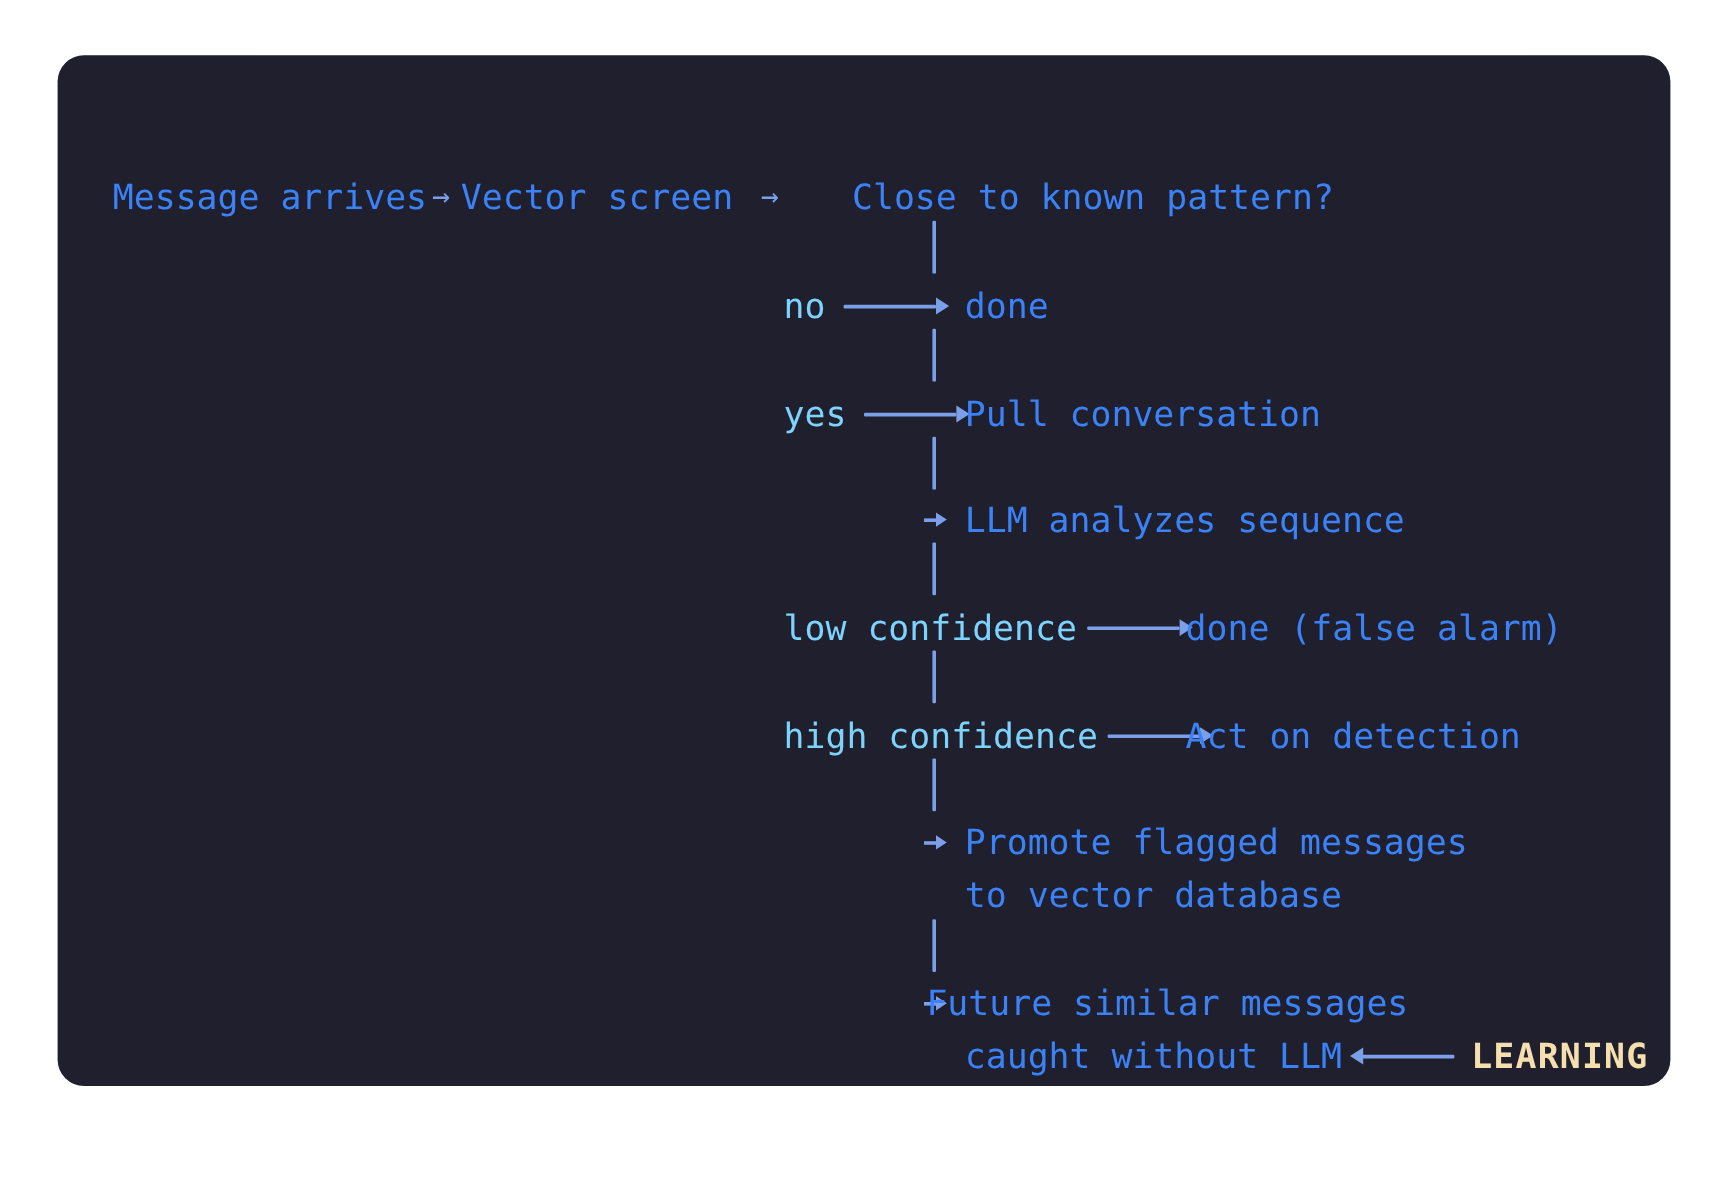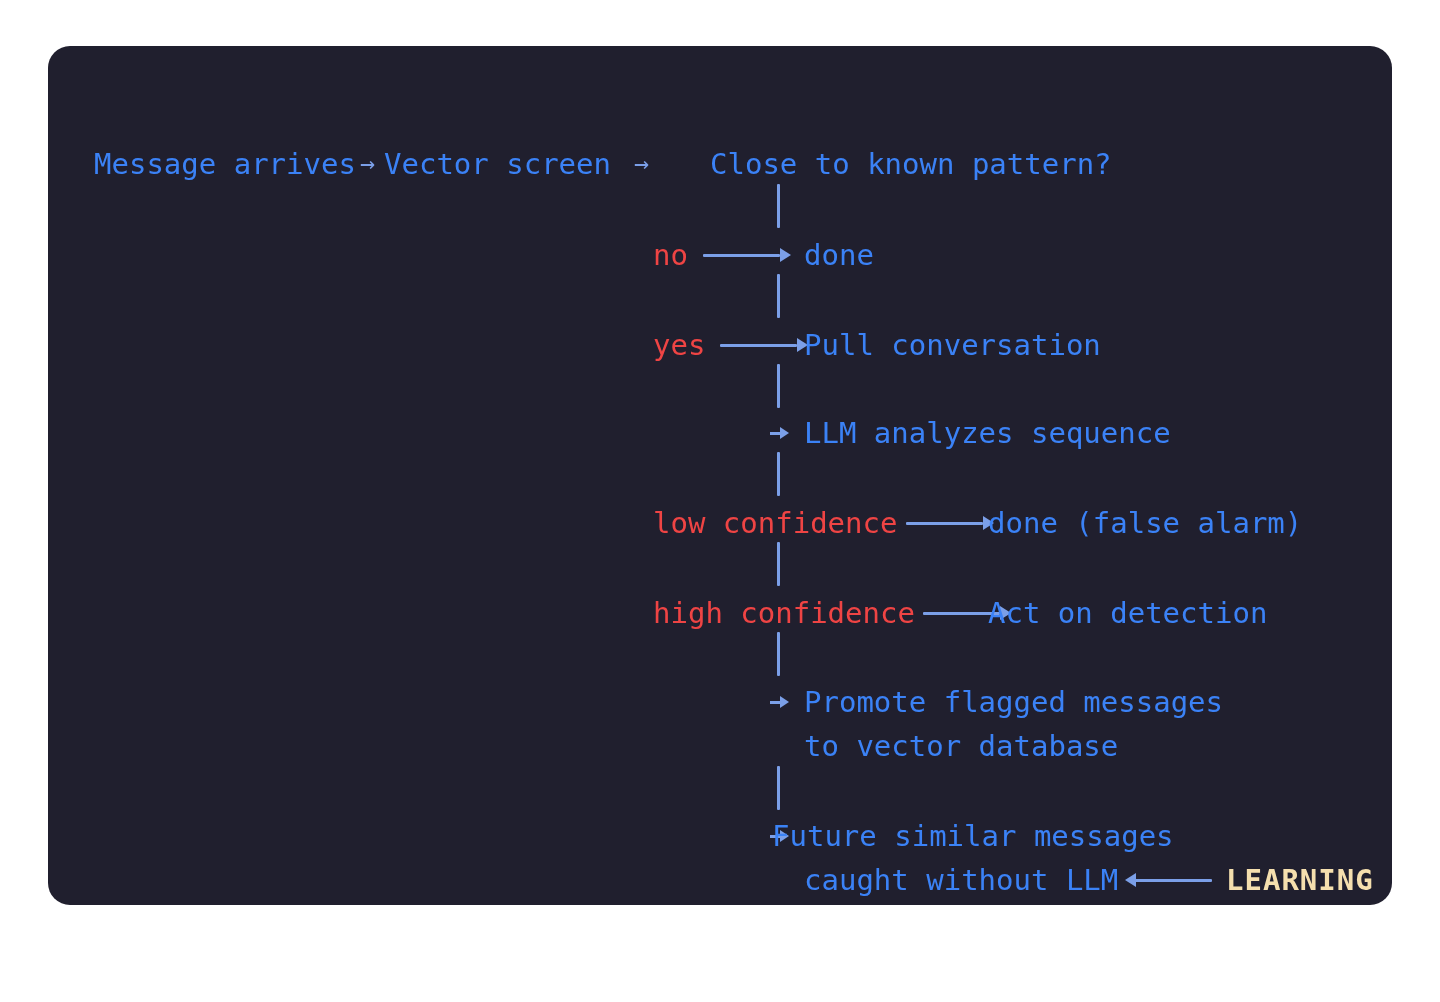--- a/index.html
+++ b/index.html
@@ -33,21 +33,21 @@
   
   .cell {
     position: absolute;
     white-space: pre;
     font-size: 29px;
     line-height: 44px;
     font-family: "DejaVu Sans Mono", "Liberation Mono", monospace;
   }
 
   .t-plain   { color: #3b82f6; }
-  .t-cond    { color: #ef4444; }
+  .t-cond    { color: #7dd3fc; }
   .t-accent  { color: #f5dfae; font-weight: bold; letter-spacing: 1px; }
 
   
   .inline-arrow { color: #7b9fe8; font-size: 25px; }
 
   
   .vbar {
     position: absolute;
     width: 3px;
     background: #7b9fe8;

